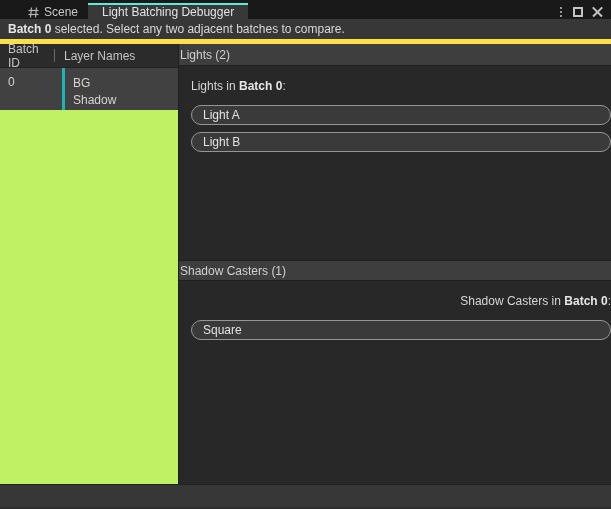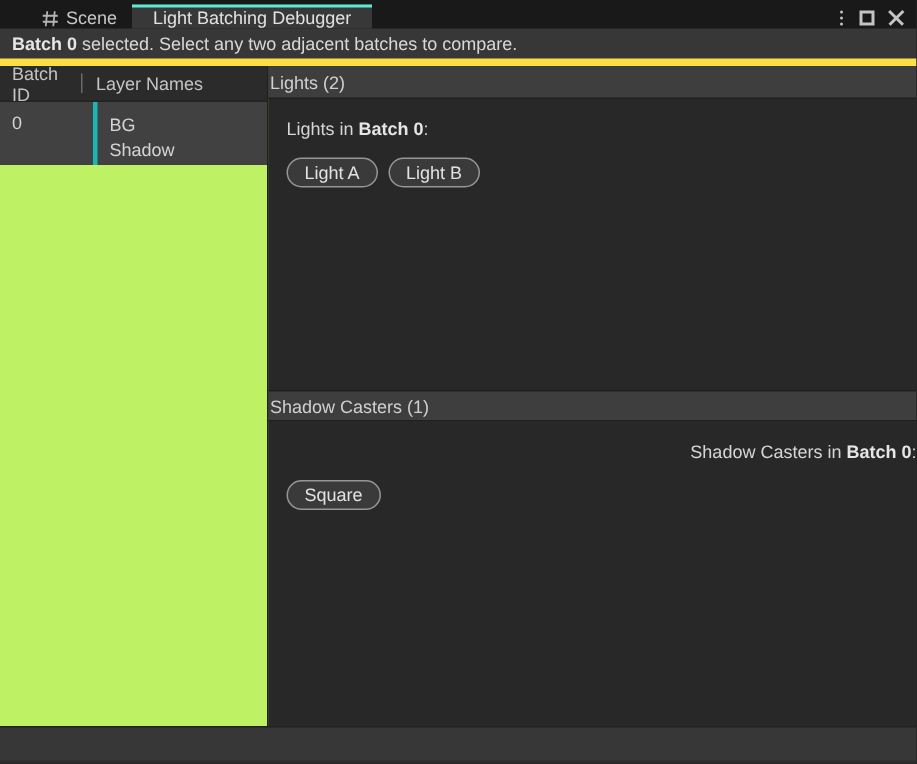--- a/index.html
+++ b/index.html
@@ -66,21 +66,21 @@
   .sec-header {
     height: 22px; flex: none; background: #3e3e3e;
     border-bottom: 1px solid #1f1f1f;
     display: flex; align-items: center; padding-left: 1px; color: #d0d0d0;
   }
   .sec-header.shadow { border-top: 1px solid #1f1f1f; height: 21px; }
   .sec-content { padding: 13px 0 0 12px; }
   .sec-content.lights { height: 194px; flex: none; }
   .sec-content.shadow { flex: 1; text-align: right; }
   .sec-label { color: #d6d6d6; margin-bottom: 12px; }
-  .chips { display: flex; gap: 7px; }
+  .chips { display: flex; gap: 7px; flex-direction: column; }
   .chip {
     display: inline-flex; align-items: center; height: 20px; padding: 0 11px;
     border: 1px solid #969696; border-radius: 10px;
     background: #3a3a3a; color: #e2e2e2; cursor: default;
   }
 
   
   .footer { height: 25px; flex: none; background: #373737; border-top: 1px solid #222222; border-bottom: 2px solid #2e2e2e; }
 </style>
 </head>

